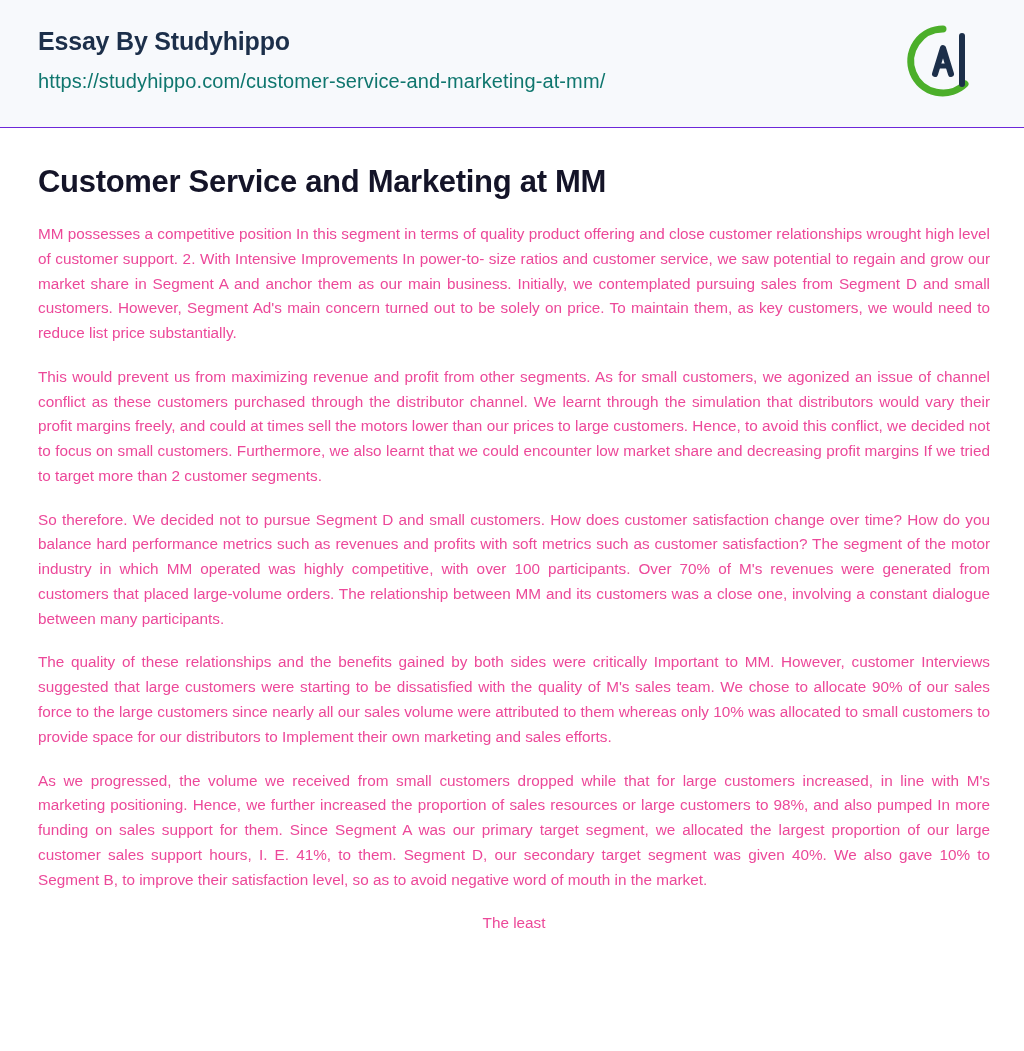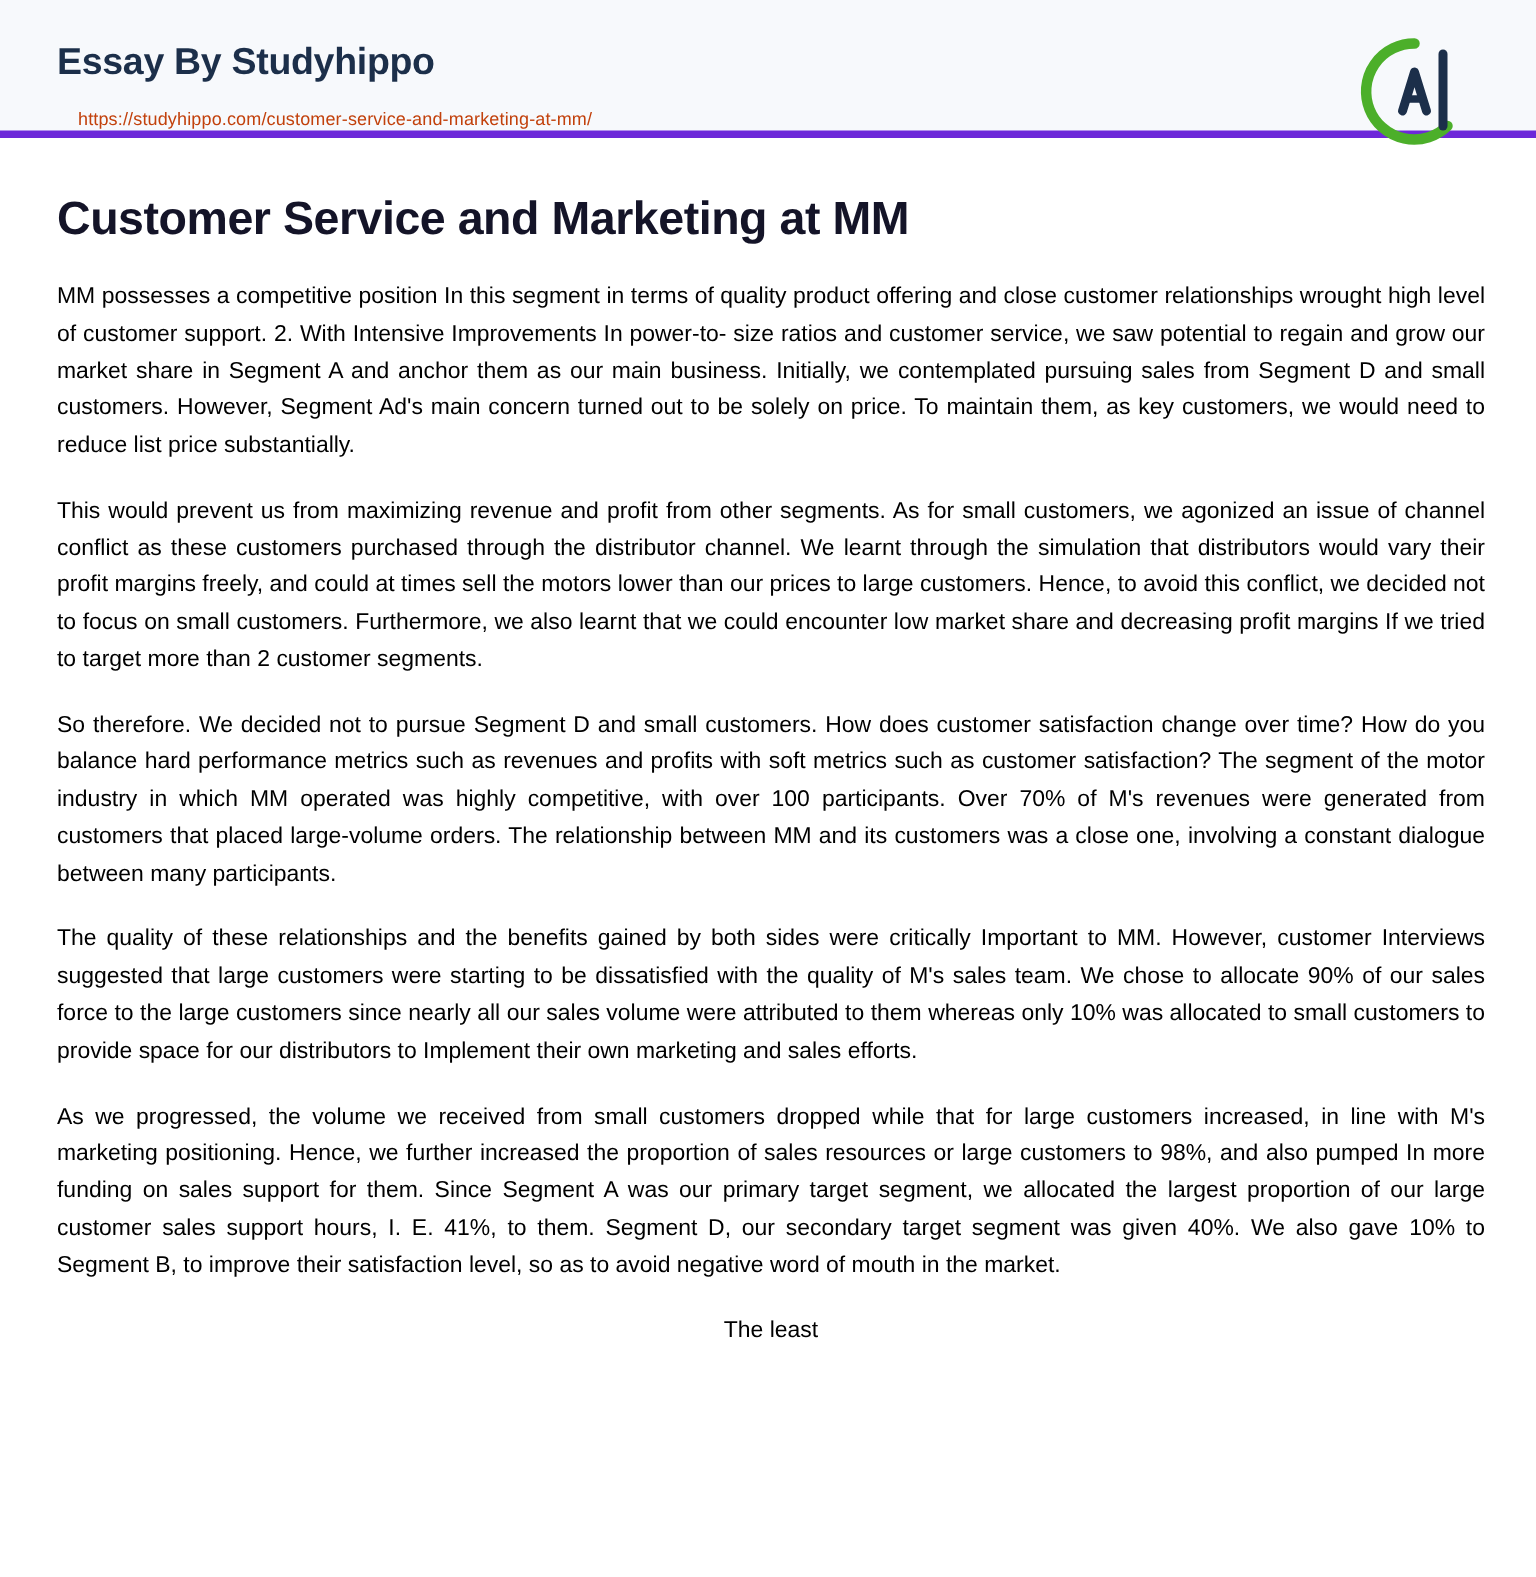--- a/index.html
+++ b/index.html
@@ -13,40 +13,39 @@
     font-family: "Liberation Sans", sans-serif;
     color: #1b1b2f;
   }
   .page {
     width: 1024px;
     position: relative;
   }
   
   .site-header {
     background: #f7f9fc;
-    border-bottom: 5px solid #6d28d9;
+    border-bottom: 1px solid #6d28d9;
     padding: 28px 38px 22px 38px;
     position: relative;
     box-sizing: border-box;
-    height: 92px;
+    height: 128px;
   }
   .brand {
     font-size: 25px;
     font-weight: bold;
     color: #1c2f4a;
     letter-spacing: -0.2px;
     margin: 0 0 14px 0;
     line-height: 1.1;
   }
   .site-url {
-    font-size: 12px;
-    color: #c2410c;
+    font-size: 20px;
+    color: #0f766e;
     text-decoration: none;
     letter-spacing: 0.1px;
-    margin-left: 14px;
   }
   .logo {
     position: absolute;
     right: 42px;
     top: 22px;
     width: 78px;
     height: 78px;
   }
   
   .article {
@@ -57,21 +56,21 @@
     font-size: 31px;
     font-weight: bold;
     color: #141428;
     margin: 6px 0 22px 0;
     letter-spacing: -0.3px;
   }
   .article p {
     font-size: 15.3px;
     line-height: 1.62;
     text-align: justify;
-    color: #000000;
+    color: #ec4899;
     margin: 0 0 19px 0;
   }
   .article p:last-child {
     text-align: center;
     margin-bottom: 0;
   }
 </style>
 </head>
 <body>
 

